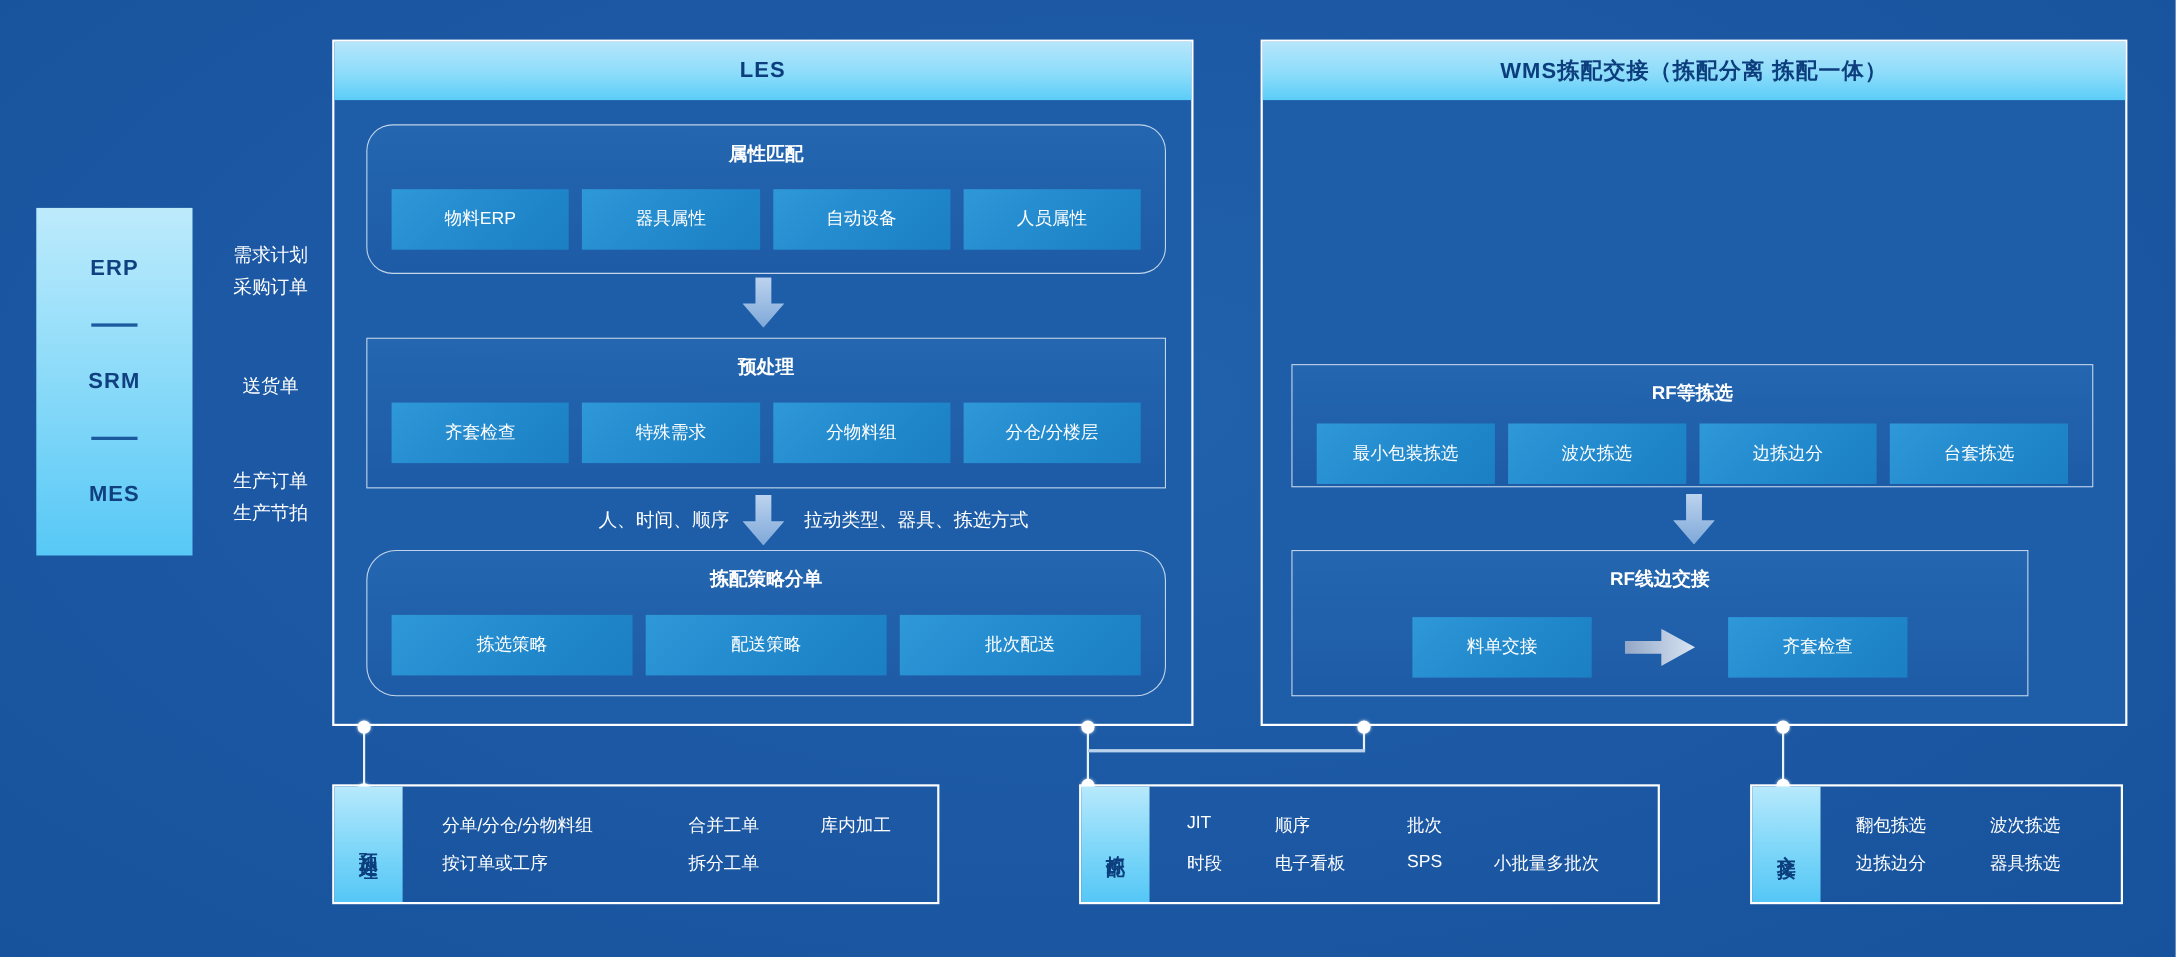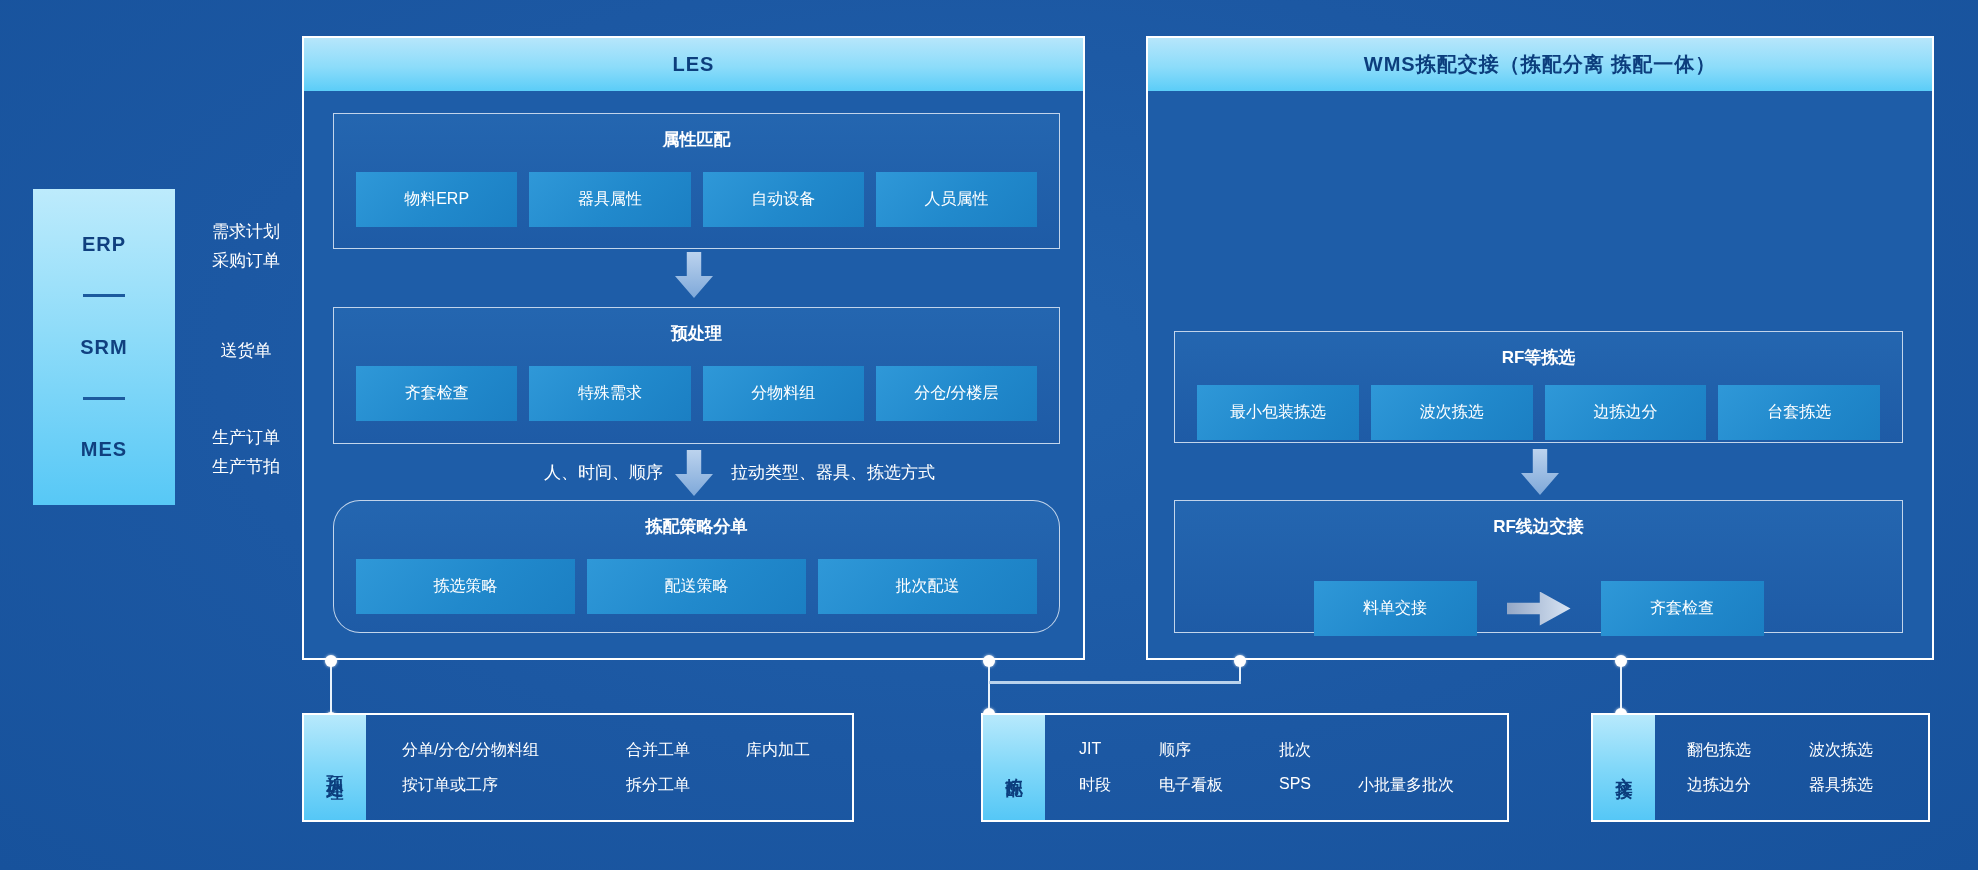--- a/index.html
+++ b/index.html
@@ -26,30 +26,30 @@
                 color:#0c3e7d;font-weight:bold;font-size:20px;letter-spacing:1px;}
   .section{position:absolute;border:1px solid rgba(223,234,247,0.85);
            background:linear-gradient(180deg,#2466b0 0%,#1e5ba6 100%);
            box-sizing:border-box;display:flex;flex-direction:column;padding-top:14px;}
   .sec-title{text-align:center;color:#ffffff;font-size:17px;font-weight:bold;line-height:24px;}
   .btn-row{display:flex;gap:12px;padding:0 22px;margin-top:20px;}
   .btn{flex:1;height:55px;display:flex;align-items:center;justify-content:center;
        color:#fff;font-size:16px;
        background:linear-gradient(135deg,#2f98d8 0%,#2189cc 55%,#1b7fc3 100%);}
   
-  .les-s1{left:29px;top:75px;width:727px;height:136px;}
+  .les-s1{left:29px;top:75px;width:727px;height:136px;border-radius:24px;}
   .les-s2{left:29px;top:269px;width:727px;height:137px;}
   .les-s3{left:29px;top:462px;width:727px;height:133px;border-radius:27px;}
   
   .wms-s1{left:26px;top:75px;width:729px;height:196px;}
   .wms-s1 .btn-row{margin-top:18px;}
   .wms-s1 .btn-row + .btn-row{margin-top:10px;}
   .wms-s2{left:26px;top:293px;width:729px;height:112px;}
   .wms-s2 .btn-row{margin-top:15px;}
-  .wms-s3{left:26px;top:462px;width:729px;height:133px;gap:20px;}
+  .wms-s3{left:26px;top:462px;width:670px;height:133px;}
   .wms-s3-row{display:flex;align-items:center;justify-content:center;gap:30px;margin-top:22px;}
   .wms-s3-row .btn{flex:none;width:163px;}
 
   
   .arrow-v{position:absolute;width:38px;height:46px;
            background:linear-gradient(180deg,#bcd3ee 0%,#7ea8d9 100%);
            clip-path:polygon(31% 0,69% 0,69% 52%,100% 52%,50% 100%,0 52%,31% 52%);}
   .arrow-h{width:64px;height:34px;
            background:linear-gradient(90deg,#93a7c6 0%,#d9e5f4 100%);
            clip-path:polygon(0 33%,52% 33%,52% 0,100% 50%,52% 100%,52% 67%,0 67%);}

